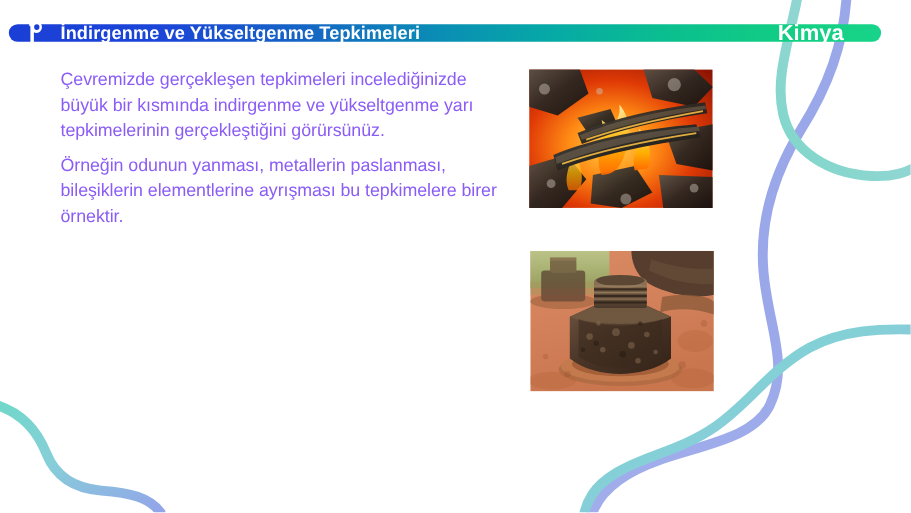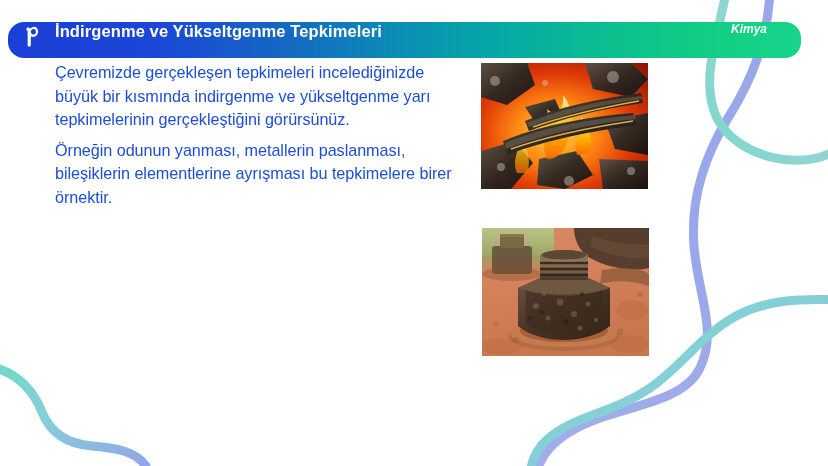--- a/index.html
+++ b/index.html
@@ -27,32 +27,33 @@
     width: 828px; height: 466px;
     pointer-events: none;
   }
 
   
   #header-bar {
     position: absolute;
     left: 8px;
     top: 22px;
     width: 793px;
-    height: 36px;
+    height: 16px;
     border-radius: 16px;
     background: linear-gradient(90deg,
         #1b3fd6 0%,
         #1b46d8 18%,
         #1566c4 34%,
         #0a8fb4 50%,
         #06a9a6 62%,
         #0bbf8e 76%,
         #12cf83 90%,
         #17d48a 100%);
     display: flex;
+    align-items: center;
     z-index: 5;
   }
 
   #brand-logo {
     position: relative;
     width: 30px;
     height: 30px;
     margin-left: 8px;
     flex: 0 0 auto;
     display: flex;
@@ -64,39 +65,38 @@
     color: #ffffff;
     font-size: 16.5px;
     font-weight: bold;
     letter-spacing: 0.1px;
     margin-left: 9px;
     white-space: nowrap;
   }
 
   #header-subject {
     color: #ffffff;
-    font-size: 12px;
-    font-style: italic;
+    font-size: 20px;
     font-weight: bold;
     margin-left: auto;
     margin-right: 34px;
     white-space: nowrap;
   }
 
   
   #body-text {
     position: absolute;
     left: 55px;
     top: 61px;
     width: 400px;
     z-index: 3;
   }
 
   .paragraph {
-    color: #1d4ed8;
+    color: #8b5cf6;
     font-size: 16.2px;
     line-height: 23.5px;
     letter-spacing: -0.05px;
   }
 
   #paragraph-2 { margin-top: 7px; }
 
   
   .photo {
     position: absolute;

